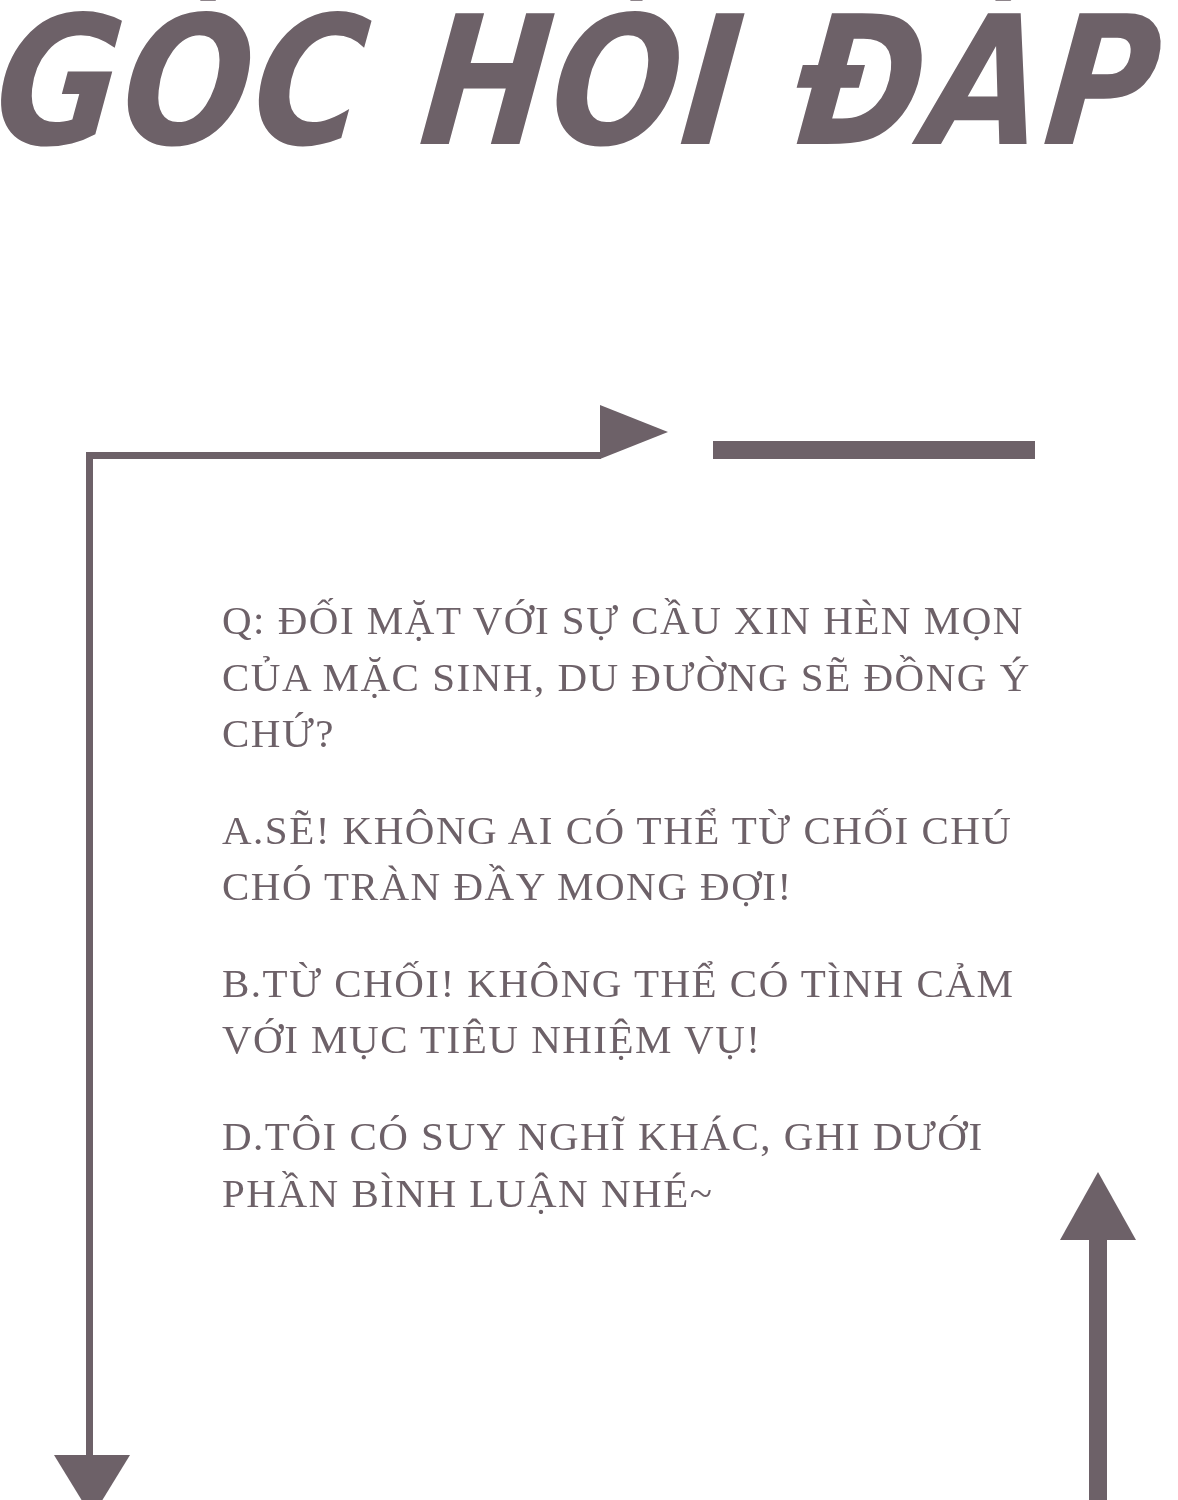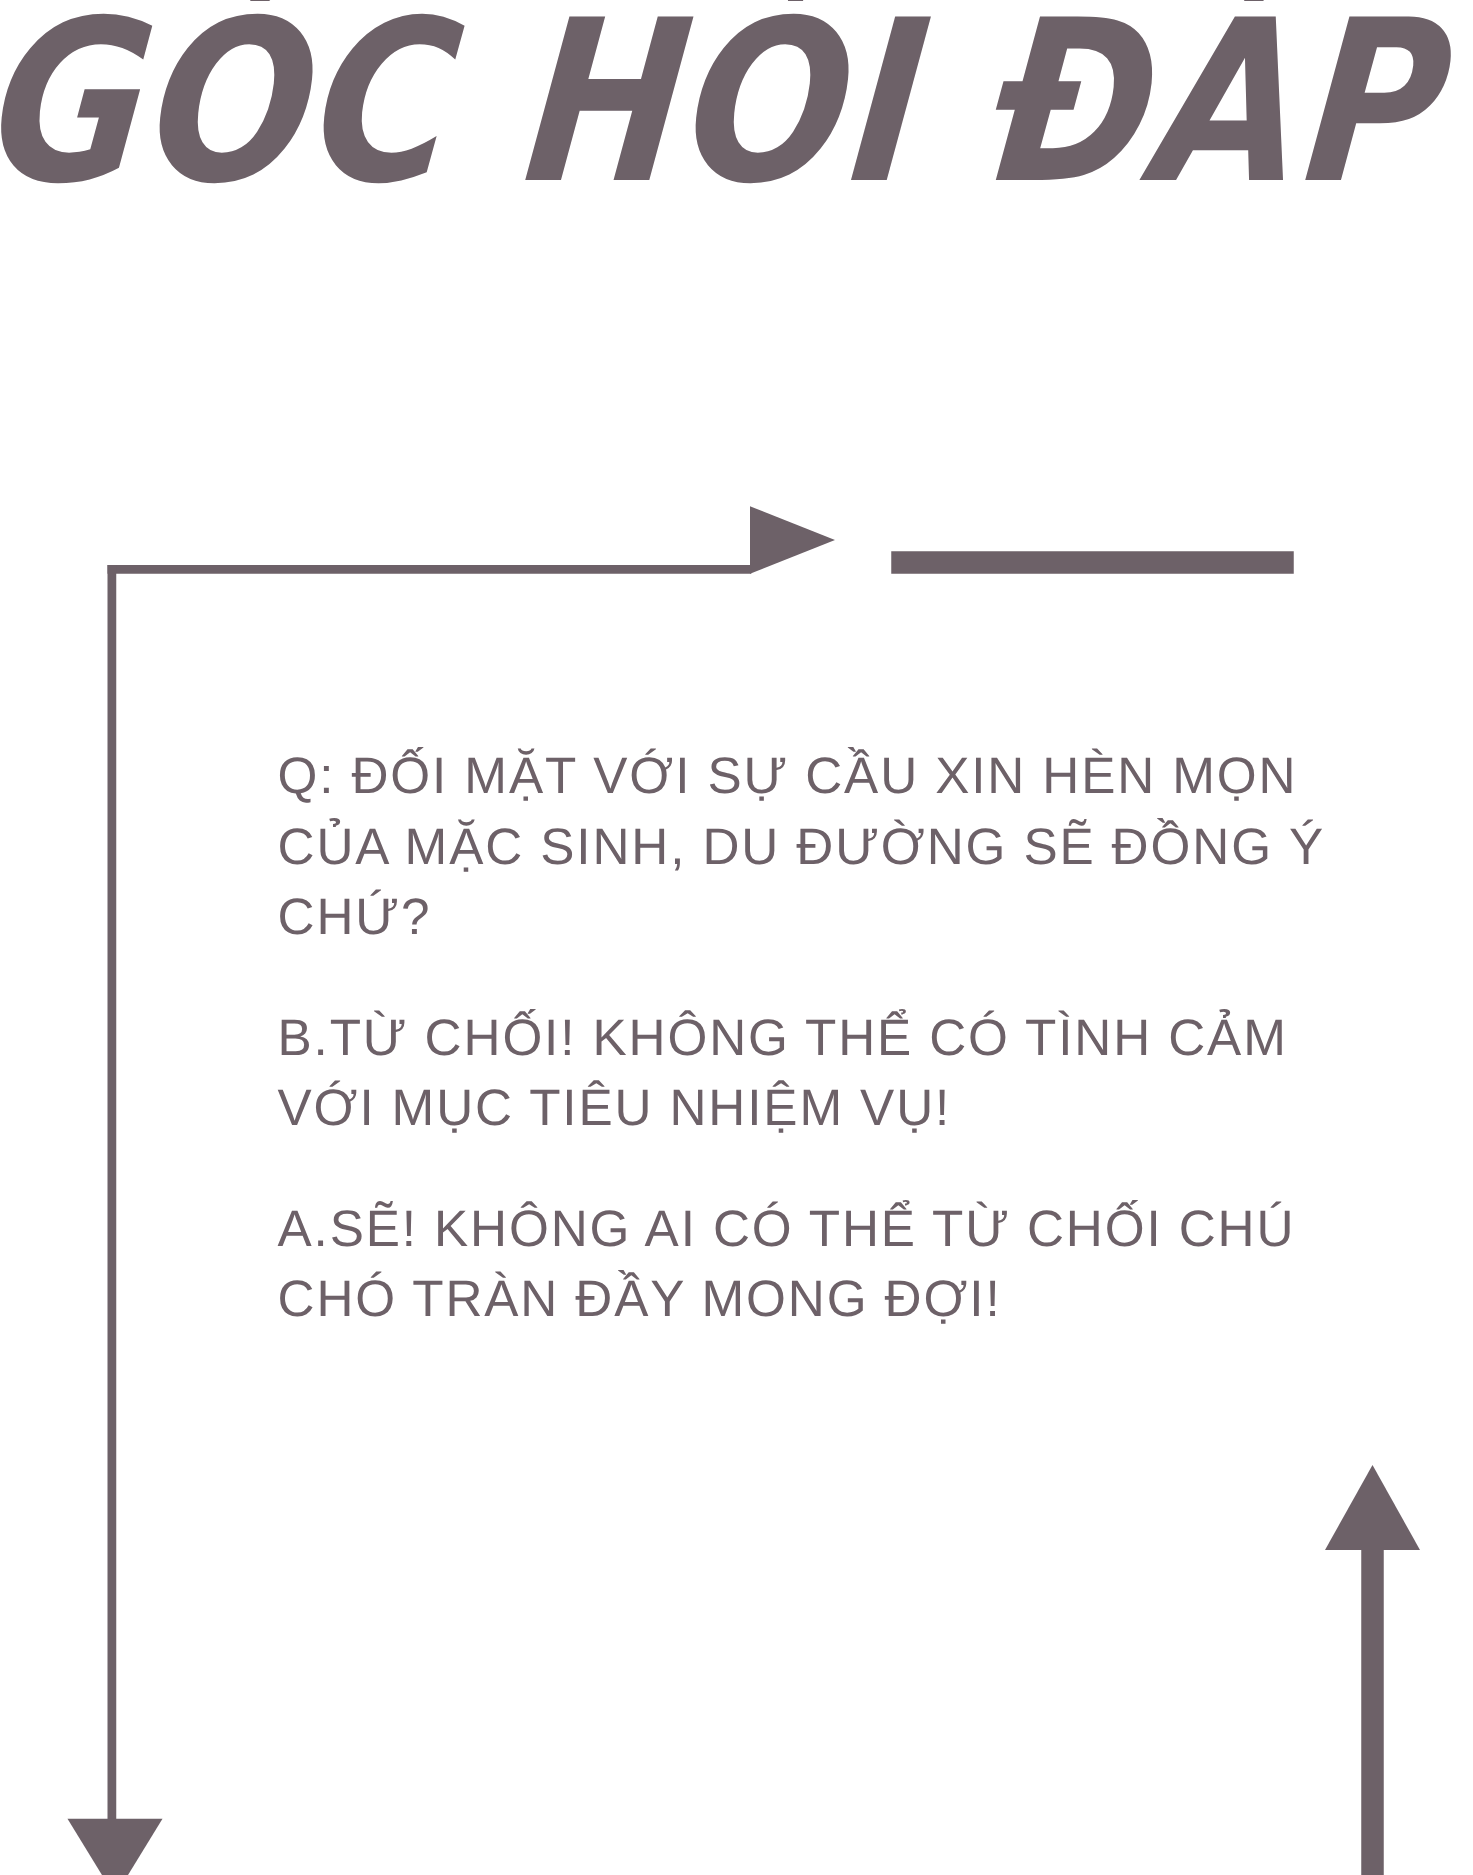--- a/index.html
+++ b/index.html
@@ -108,21 +108,21 @@
     border-bottom: 68px solid #6d6168;
   }
 
   
   .qa {
     position: absolute;
     left: 222px;
     top: 592px;
     width: 840px;
     color: #6d6168;
-    font-family: Liberation Sans, sans-serif;
+    font-family: Liberation Serif, serif;
     font-size: 41px;
     line-height: 1.38;
     letter-spacing: 1.5px;
     text-transform: uppercase;
     font-stretch: normal;
   }
   .qa p {
     margin: 0 0 40px 0;
   }
   .qa p:last-child {
@@ -141,15 +141,16 @@
   <div class="line line-left"></div>
   <div class="line line-top-right"></div>
   <div class="line line-right"></div>
   <div class="arrow arrow-top"></div>
   <div class="arrow arrow-bottom-left"></div>
   <div class="arrow arrow-right-up"></div>
 </div>
 
 <div class="qa">
   <p>Q: ĐỐI MẶT VỚI SỰ CẦU XIN HÈN MỌN CỦA MẶC SINH, DU ĐƯỜNG SẼ ĐỒNG Ý CHỨ?</p>
+  <p>A.SẼ! KHÔNG AI CÓ THỂ TỪ CHỐI CHÚ CHÓ TRÀN ĐẦY MONG ĐỢI!</p>
   <p>B.TỪ CHỐI! KHÔNG THỂ CÓ TÌNH CẢM VỚI MỤC TIÊU NHIỆM VỤ!</p>
-  <p>A.SẼ! KHÔNG AI CÓ THỂ TỪ CHỐI CHÚ CHÓ TRÀN ĐẦY MONG ĐỢI!</p>
+  <p>D.TÔI CÓ SUY NGHĨ KHÁC, GHI DƯỚI PHẦN BÌNH LUẬN NHÉ~</p>
 </div>
 
 </body></html>

